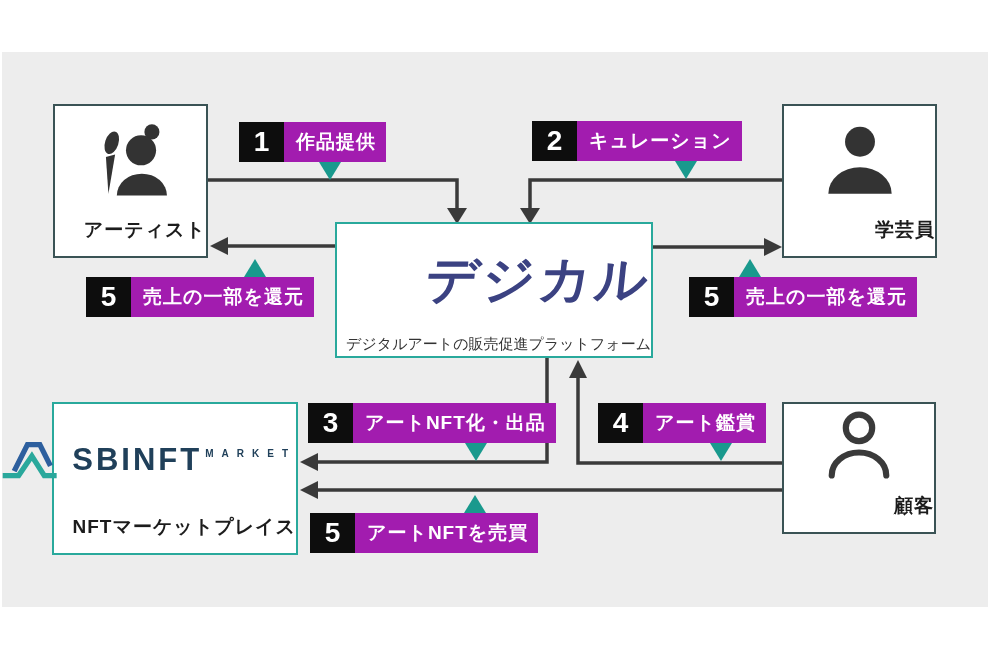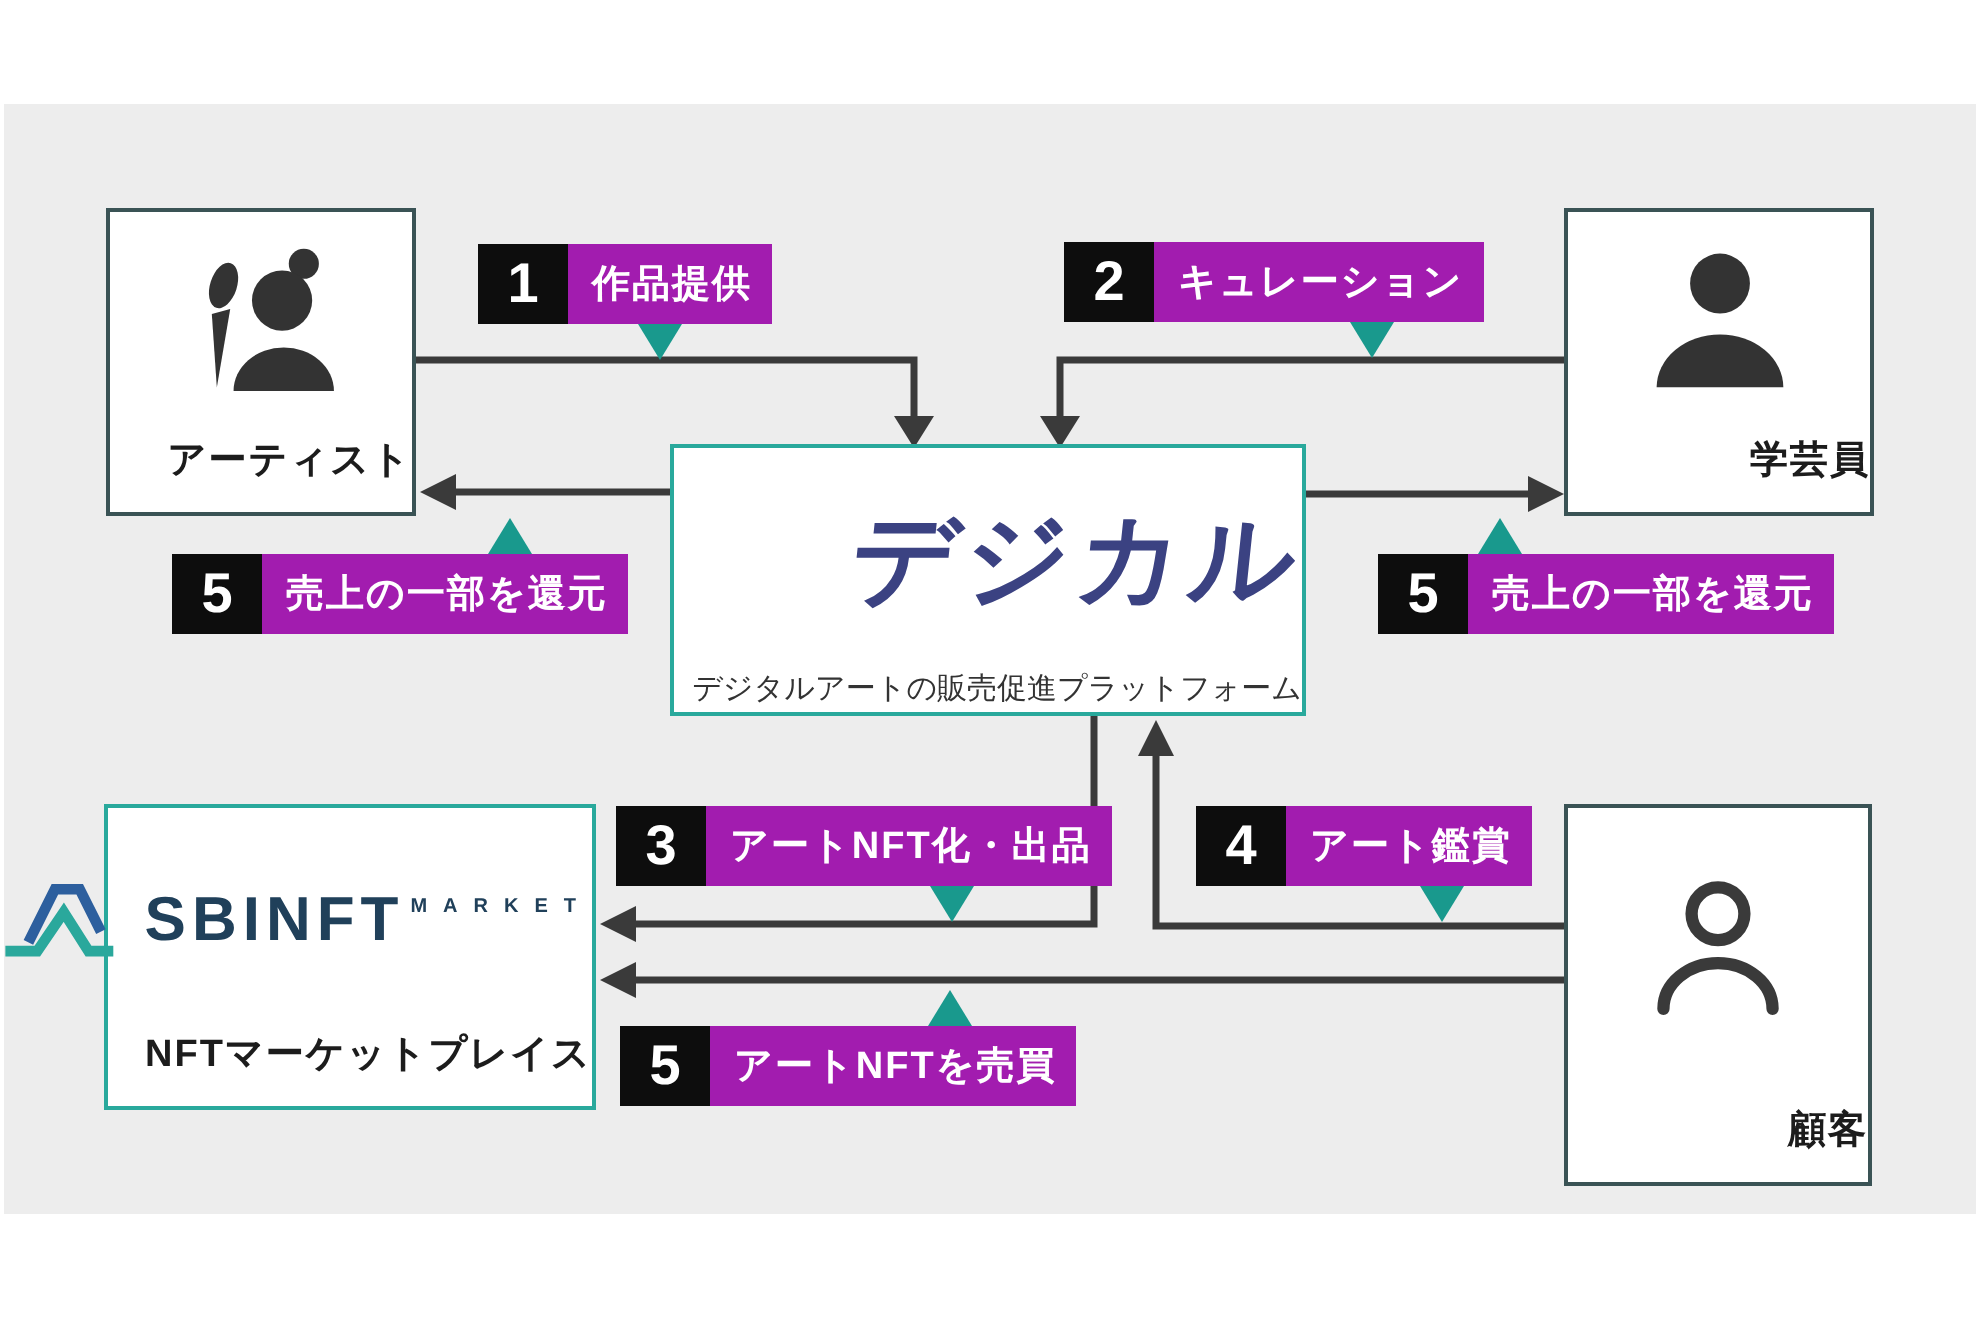--- a/index.html
+++ b/index.html
@@ -120,21 +120,21 @@
         </svg>
       </span>
       <span class="brand-text">
         <span class="brand-name">SBINFT</span>
         <span class="brand-sub">MARKET</span>
       </span>
     </div>
     <div class="node-label">NFTマーケットプレイス</div>
   </div>
 
-  <div class="node dark-border" style="left:782px; top:402px; width:154px; height:191px;">
+  <div class="node dark-border" style="left:782px; top:402px; width:154px; height:132px;">
     <div class="icon-wrap">
       <svg width="88" height="88" viewBox="0 0 100 100" fill="none" stroke="#3a3a3a" stroke-width="7">
         <circle cx="50" cy="26" r="15"></circle>
         <path d="M19 80 a31 26 0 0 1 62 0" stroke-linecap="round"></path>
       </svg>
     </div>
     <div class="node-label">顧客</div>
   </div>
 
   <div class="badge" style="left:239px; top:122px;">

